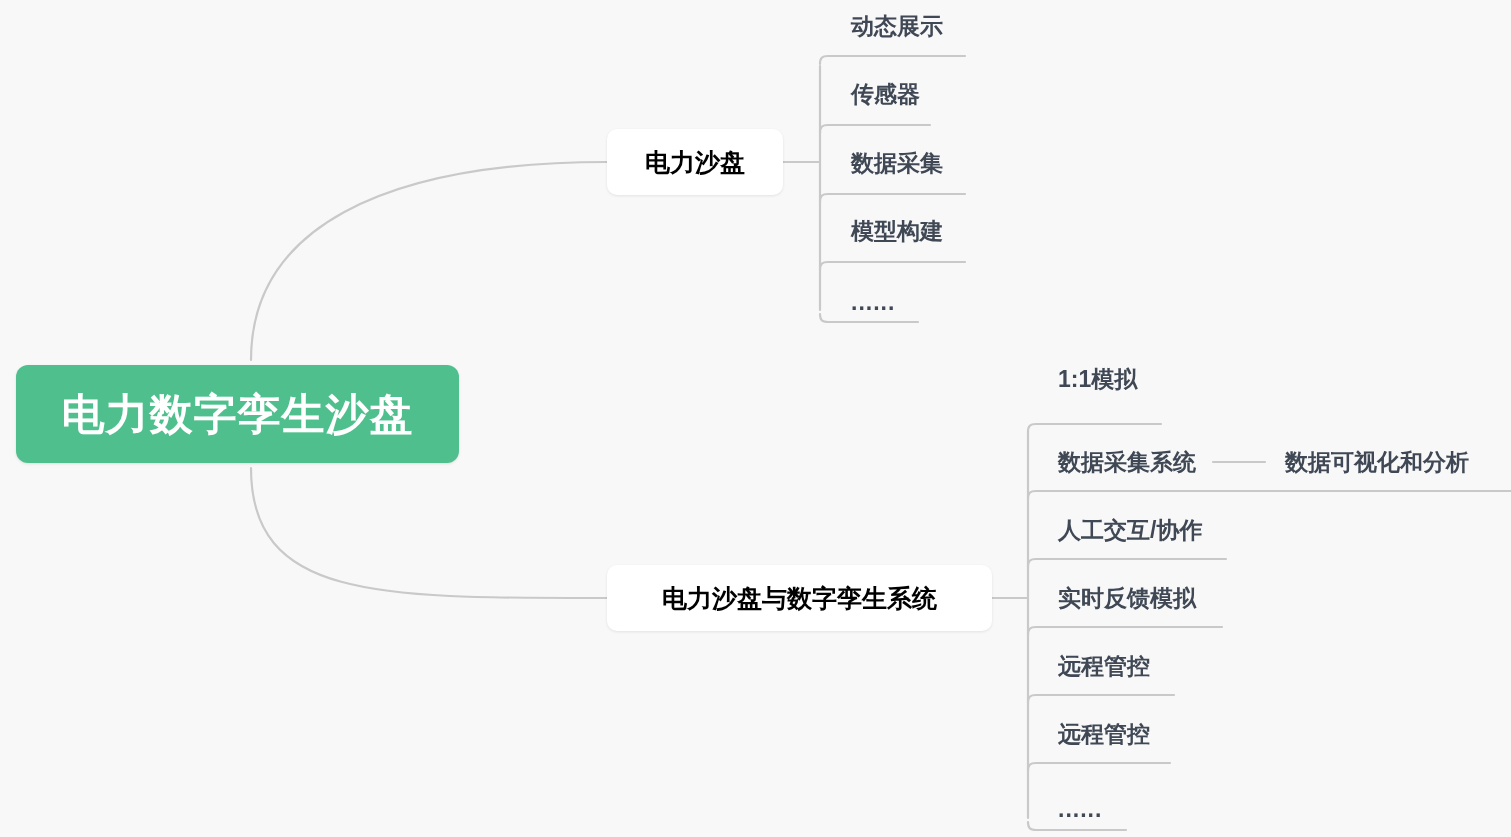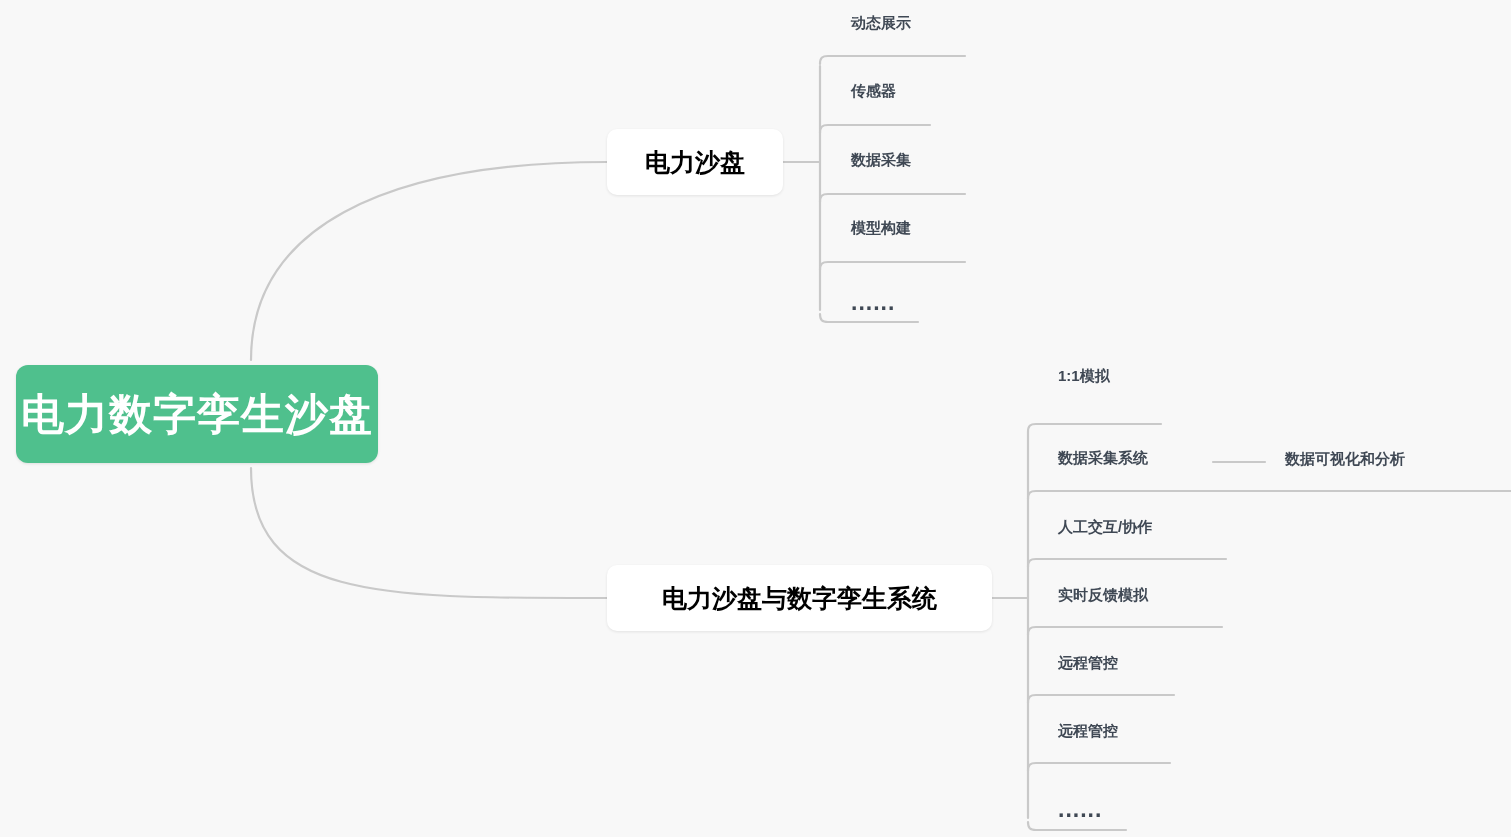--- a/index.html
+++ b/index.html
@@ -24,21 +24,21 @@
     width: 1511px;
     height: 837px;
     pointer-events: none;
   }
 
   
   .root-node {
     position: absolute;
     left: 16px;
     top: 365px;
-    width: 362px;
+    width: 443px;
     height: 98px;
     background: #4FC08D;
     border-radius: 12px;
     display: flex;
     align-items: center;
     justify-content: center;
     box-shadow: 0 1px 3px rgba(0,0,0,0.10);
   }
   .root-node .label {
     color: #ffffff;
@@ -66,21 +66,21 @@
     line-height: 1;
     white-space: nowrap;
   }
   #branch-1 { left: 607px; top: 129px; width: 176px; height: 66px; }
   #branch-2 { left: 607px; top: 565px; width: 385px; height: 66px; }
 
   
   .leaf-label {
     position: absolute;
     color: #3f4854;
-    font-size: 15px;
+    font-size: 23px;
     font-weight: bold;
     line-height: 1;
     white-space: nowrap;
   }
   .leaf-label.dots {
     font-size: 23px;
     letter-spacing: 1px;
   }
 </style>
 </head>

